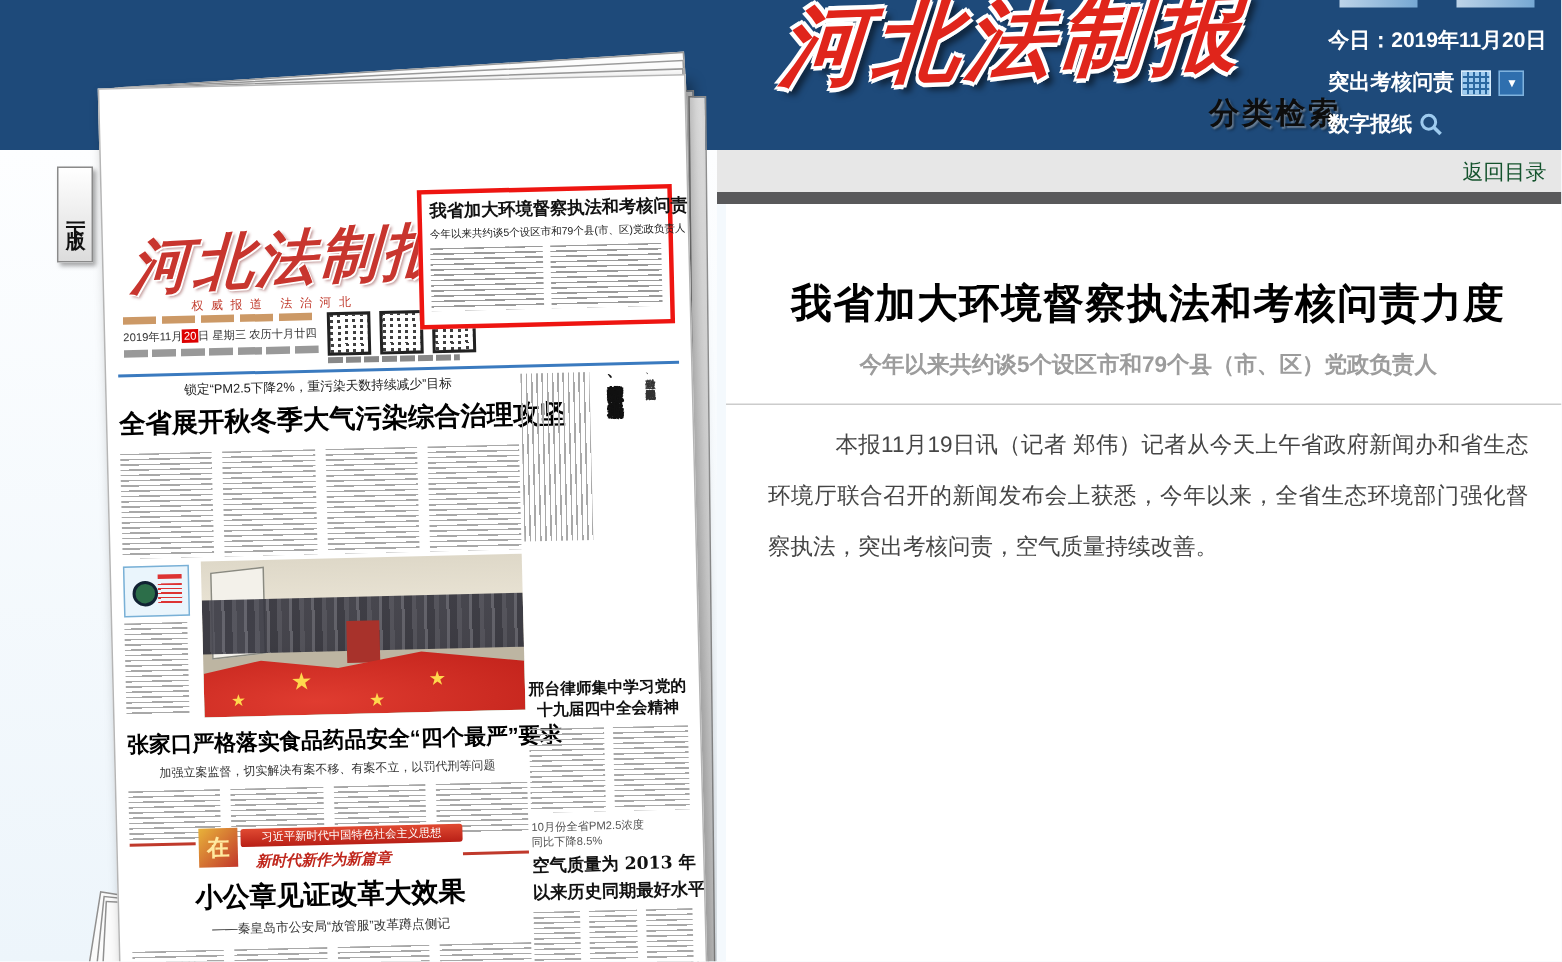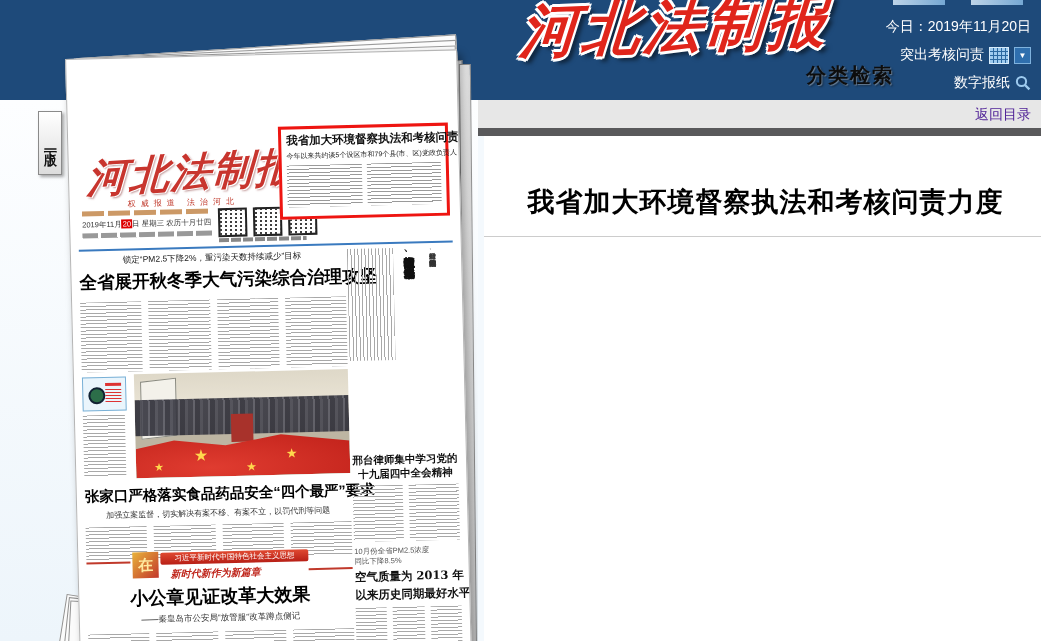--- a/index.html
+++ b/index.html
@@ -9,29 +9,29 @@
   
   .hdr{position:absolute;left:0;top:0;width:1041px;height:100px;background:#1e4a7a;z-index:1;}
   .logo-cn{position:absolute;left:520px;top:-12px;font-family:"DejaVu Serif",serif;font-style:italic;font-weight:bold;
     font-size:58px;color:#e0251b;letter-spacing:4px;transform:rotate(-2deg) skewX(-6deg);white-space:nowrap;
     text-shadow:-2px -2px 0 #fff,2px -2px 0 #fff,-2px 2px 0 #fff,2px 2px 0 #fff,0 -3px 0 #fff,0 3px 0 #fff,5px 5px 4px rgba(0,0,0,.55);}
   .digital{position:absolute;left:806px;top:62px;font-size:20px;font-weight:bold;color:#0d0d0d;letter-spacing:2px;
     text-shadow:1px 1px 1px rgba(255,255,255,.35),2px 2px 2px rgba(0,0,0,.4);}
   .toplink{position:absolute;top:0;height:5px;width:52px;background:linear-gradient(90deg,#cfe3f4,#7fb2dd);opacity:.9;}
   .toplink.a{right:96px;} .toplink.b{right:18px;}
   .hdr-right{position:absolute;right:10px;top:18px;text-align:right;color:#fff;}
-  .hdr-row{margin-bottom:10px;font-size:14px;font-weight:normal;display:flex;justify-content:flex-end;align-items:center;gap:5px;}
+  .hdr-row{margin-bottom:10px;font-size:14px;font-weight:bold;display:flex;justify-content:flex-start;align-items:center;gap:5px;}
   .cal-icon{display:inline-block;width:18px;height:15px;background:#9ecbef;border:1px solid #d7ecfb;
     background-image:repeating-linear-gradient(90deg,transparent 0 3px,#2a68a0 3px 4px),repeating-linear-gradient(0deg,transparent 0 3px,#2a68a0 3px 4px);}
   .drop-btn{display:inline-block;width:15px;height:15px;background:#2f6fae;border:1px solid #7fb2dd;color:#fff;font-size:8px;line-height:15px;text-align:center;}
   .mag-icon{display:inline-block;width:16px;height:16px;position:relative;}
   .mag-icon svg{display:block;}
   
   .graybar{position:absolute;left:478px;top:100px;width:563px;height:28px;background:#e7e7e7;z-index:3;}
-  .backtoc{position:absolute;right:10px;top:0;line-height:28px;font-size:14px;color:#4c1d95;cursor:pointer;}
+  .backtoc{position:absolute;right:10px;top:0;line-height:28px;font-size:14px;color:#14532d;cursor:pointer;}
   .darkbar{position:absolute;left:478px;top:128px;width:563px;height:8px;background:#59595b;z-index:3;}
 
   
   .artpanel{position:absolute;left:478px;top:136px;width:563px;height:505px;background:#fff;z-index:3;border-left:6px solid #f4f9fd;}
   .art-title{margin:48px 20px 0;text-align:center;font-size:27px;font-weight:bold;color:#000;letter-spacing:1px;}
   .art-sub{margin:14px 20px 0;text-align:center;font-size:15px;font-weight:bold;color:#9c9c9c;}
   .art-hr{margin:16px 0 0;border:none;border-top:1px solid #ccc;}
   .art-src{margin:6px 14px 0;text-align:right;font-size:13px;color:#555;}
   .art-body{margin:10px 28px 0;font-size:15px;color:#454545;}
   .art-body p{margin:0 0 34px;line-height:34px;text-indent:3em;text-align:justify;}
@@ -295,19 +295,21 @@
               <div></div>
             </div>
         </div>
 
       </div>
     </div>
   </div>
 
   <div class="artpanel">
     <div class="art-title">我省加大环境督察执法和考核问责力度</div>
+    <div class="art-sub">今年以来共约谈5个设区市和79个县（市、区）党政负责人</div>
     <hr class="art-hr">
     <div class="art-body">
+      <p>本报11月19日讯（记者 郑伟）记者从今天上午省政府新闻办和省生态环境厅联合召开的新闻发布会上获悉，今年以来，全省生态环境部门强化督察执法，突出考核问责，空气质量持续改善。</p>
 
     </div>
   </div>
 
 </div>
 
 </body></html>

